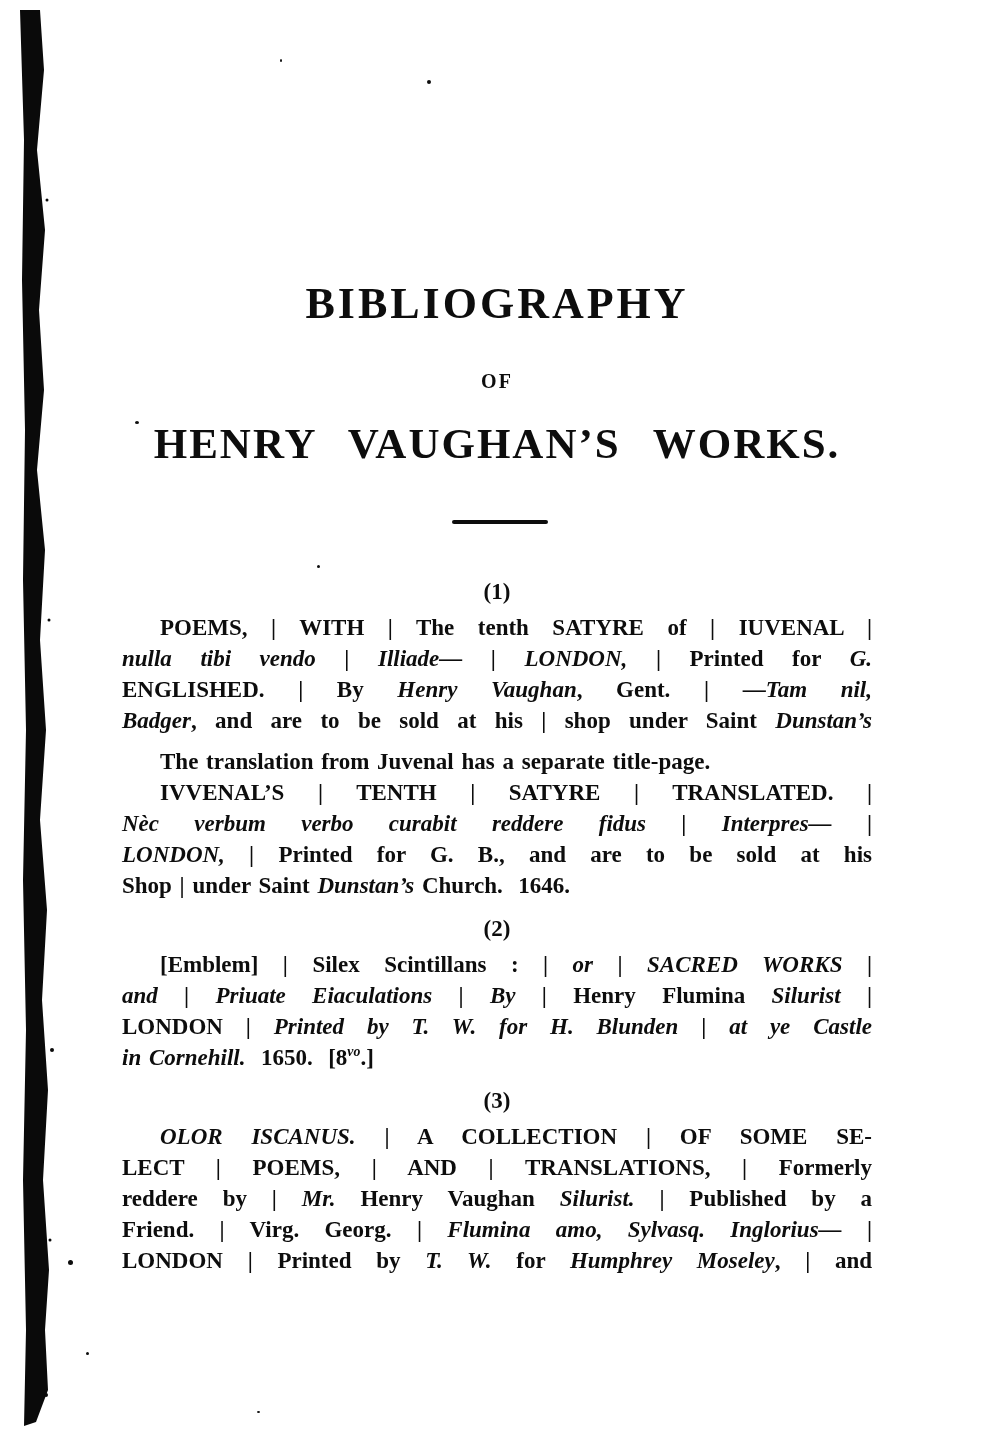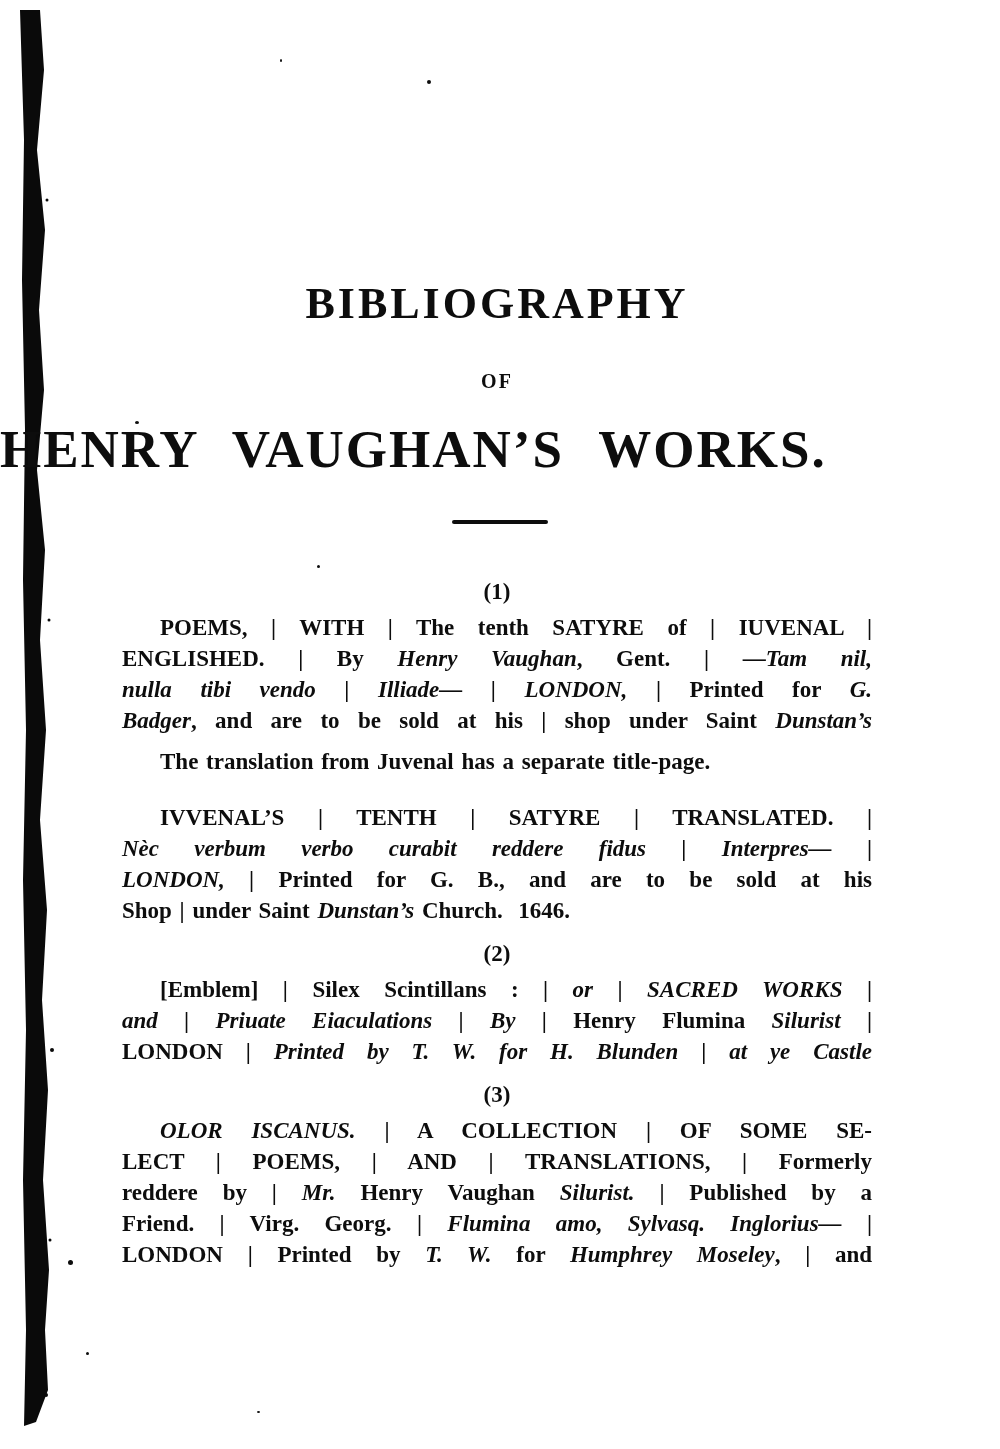--- a/index.html
+++ b/index.html
@@ -24,35 +24,35 @@
   .title {
     position: absolute; top: 278px; left: 0; width: 994px;
     text-align: center; font-size: 44px; letter-spacing: 3px;
   }
   .of {
     position: absolute; top: 370px; left: 0; width: 994px;
     text-align: center; font-size: 20px; letter-spacing: 2px;
   }
   .work-title {
     position: absolute; top: 419px; left: 0; width: 994px;
-    text-align: left; font-size: 53px; letter-spacing: 2px; word-spacing: 20px;
+    text-align: center; font-size: 43px; letter-spacing: 2px; word-spacing: 20px;
   }
   .divider {
     position: absolute; top: 520px; left: 452px; width: 96px; height: 4px;
     background: var(--ink, #0d0d0d); border-radius: 2px;
   }
 
   
   .entries {
     position: absolute; left: 122px; top: 576px; width: 750px;
     font-size: 23px; line-height: 31px; word-spacing: 2px;
   }
   .entry-num { text-align: center; margin: 12px 0 5px; }
   .entries > .entry-num:first-child { margin-top: 0; }
-  .para + .para { margin-top: 25px; }
+  .para + .para { }
   .para + .para.note { margin-top: 10px; }
   .line { text-align: justify; }
   .line.just { text-align-last: justify; }
   .line.ind { text-indent: 38px; }
   .it { font-style: italic; }
   .sup { vertical-align: super; font-size: 0.6em; line-height: 0; }
 </style>
 </head>
 <body>
 
@@ -83,38 +83,39 @@
 
   <div class="title">BIBLIOGRAPHY</div>
   <div class="of">OF</div>
   <div class="work-title">HENRY VAUGHAN’S WORKS.</div>
   <div class="divider"></div>
 
   <div class="entries">
       <div class="entry-num">(1)</div>
       <div class="para">
         <div class="line just ind"><span>POEMS, | WITH | The tenth SATYRE of | IUVENAL |</span></div>
+        <div class="line just"><span class="it">nulla tibi vendo</span><span> | </span><span class="it">Illiade—</span><span> | </span><span class="it">LONDON,</span><span> | Printed for </span><span class="it">G.</span></div>
         <div class="line just"><span>ENGLISHED. | By </span><span class="it">Henry Vaughan</span><span>, Gent. | —</span><span class="it">Tam nil,</span></div>
-        <div class="line just"><span class="it">nulla tibi vendo</span><span> | </span><span class="it">Illiade—</span><span> | </span><span class="it">LONDON,</span><span> | Printed for </span><span class="it">G.</span></div>
         <div class="line just"><span class="it">Badger</span><span>, and are to be sold at his | shop under Saint </span><span class="it">Dunstan’s</span></div>
       </div>
       <div class="para note">
         <div class="line ind"><span>The translation from Juvenal has a separate title-page.</span></div>
       </div>
       <div class="para">
         <div class="line just ind"><span>IVVENAL’S | TENTH | SATYRE | TRANSLATED. |</span></div>
         <div class="line just"><span class="it">Nèc verbum verbo curabit reddere fidus</span><span> | </span><span class="it">Interpres—</span><span> |</span></div>
         <div class="line just"><span class="it">LONDON,</span><span> | Printed for G. B., and are to be sold at his</span></div>
         <div class="line"><span>Shop | under Saint </span><span class="it">Dunstan’s</span><span> Church.&nbsp; 1646.</span></div>
       </div>
       <div class="entry-num">(2)</div>
       <div class="para">
         <div class="line just ind"><span>[Emblem] | Silex Scintillans : | </span><span class="it">or</span><span> | </span><span class="it">SACRED WORKS</span><span> |</span></div>
         <div class="line just"><span class="it">and</span><span> | </span><span class="it">Priuate Eiaculations</span><span> | </span><span class="it">By</span><span> | Henry Flumina </span><span class="it">Silurist</span><span> |</span></div>
         <div class="line just"><span>LONDON | </span><span class="it">Printed by T. W. for H. Blunden</span><span> | </span><span class="it">at ye Castle</span></div>
+        <div class="line"><span class="it">in Cornehill.</span><span>&nbsp; 1650.&nbsp; [8</span><span class="sup it">vo</span><span>.]</span></div>
       </div>
       <div class="entry-num">(3)</div>
       <div class="para">
         <div class="line just ind"><span class="it">OLOR ISCANUS.</span><span> | A COLLECTION | OF SOME SE-</span></div>
         <div class="line just"><span>LECT | POEMS, | AND | TRANSLATIONS, | Formerly</span></div>
         <div class="line just"><span>reddere by | </span><span class="it">Mr.</span><span> Henry Vaughan </span><span class="it">Silurist.</span><span> | Published by a</span></div>
         <div class="line just"><span>Friend. | Virg. Georg. | </span><span class="it">Flumina amo, Sylvasq. Inglorius—</span><span> |</span></div>
         <div class="line just"><span>LONDON | Printed by </span><span class="it">T. W.</span><span> for </span><span class="it">Humphrey Moseley</span><span>, | and</span></div>
       </div>
     </div>

